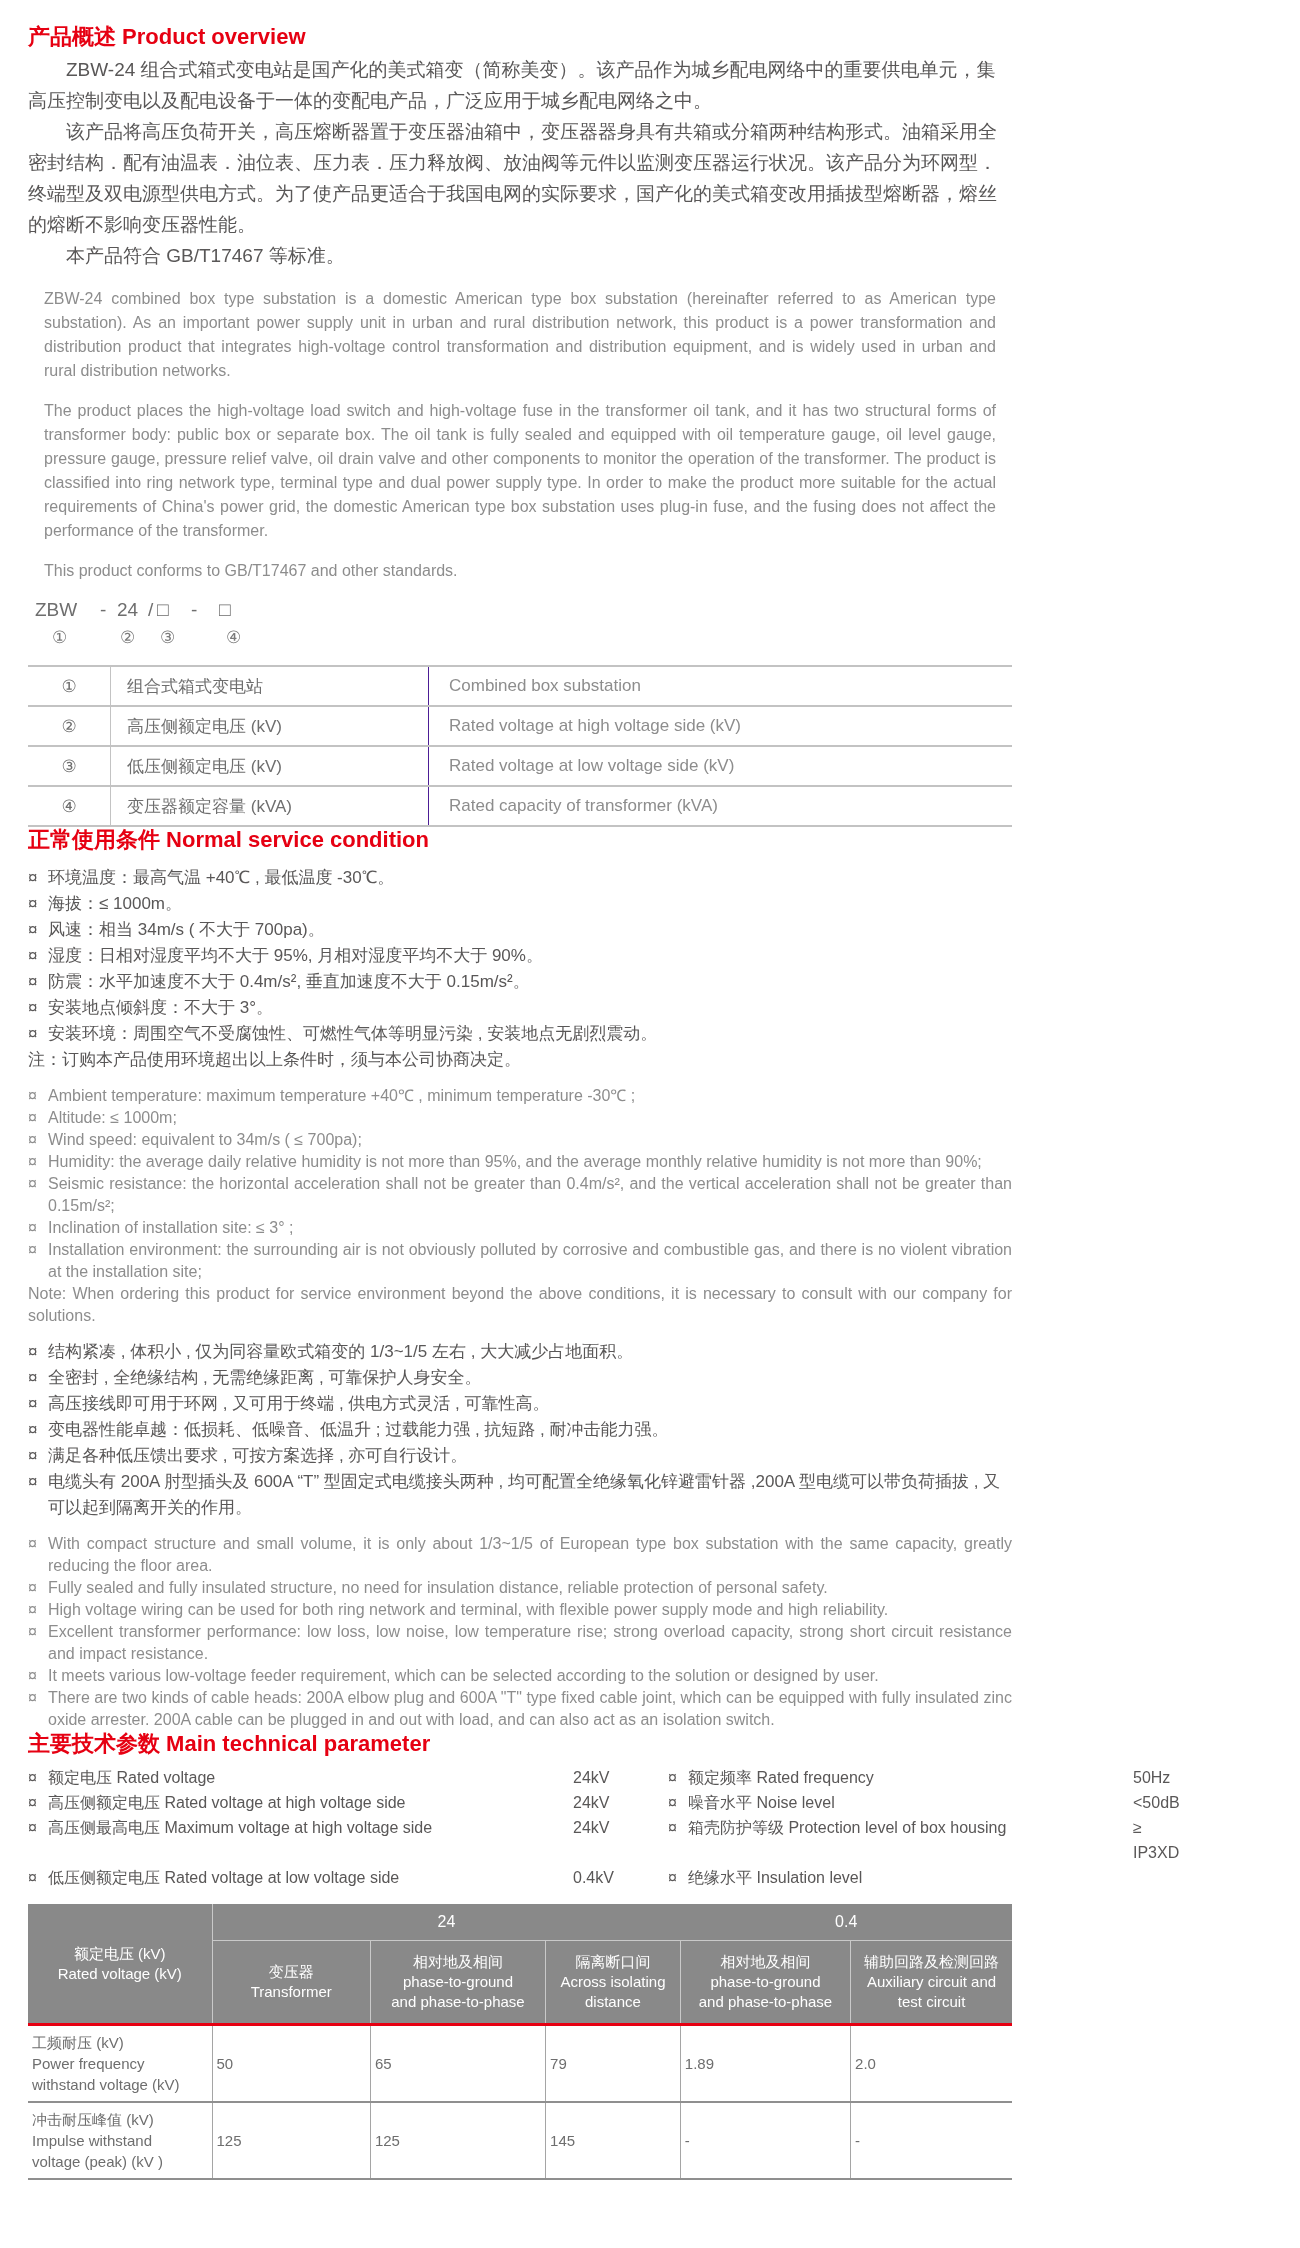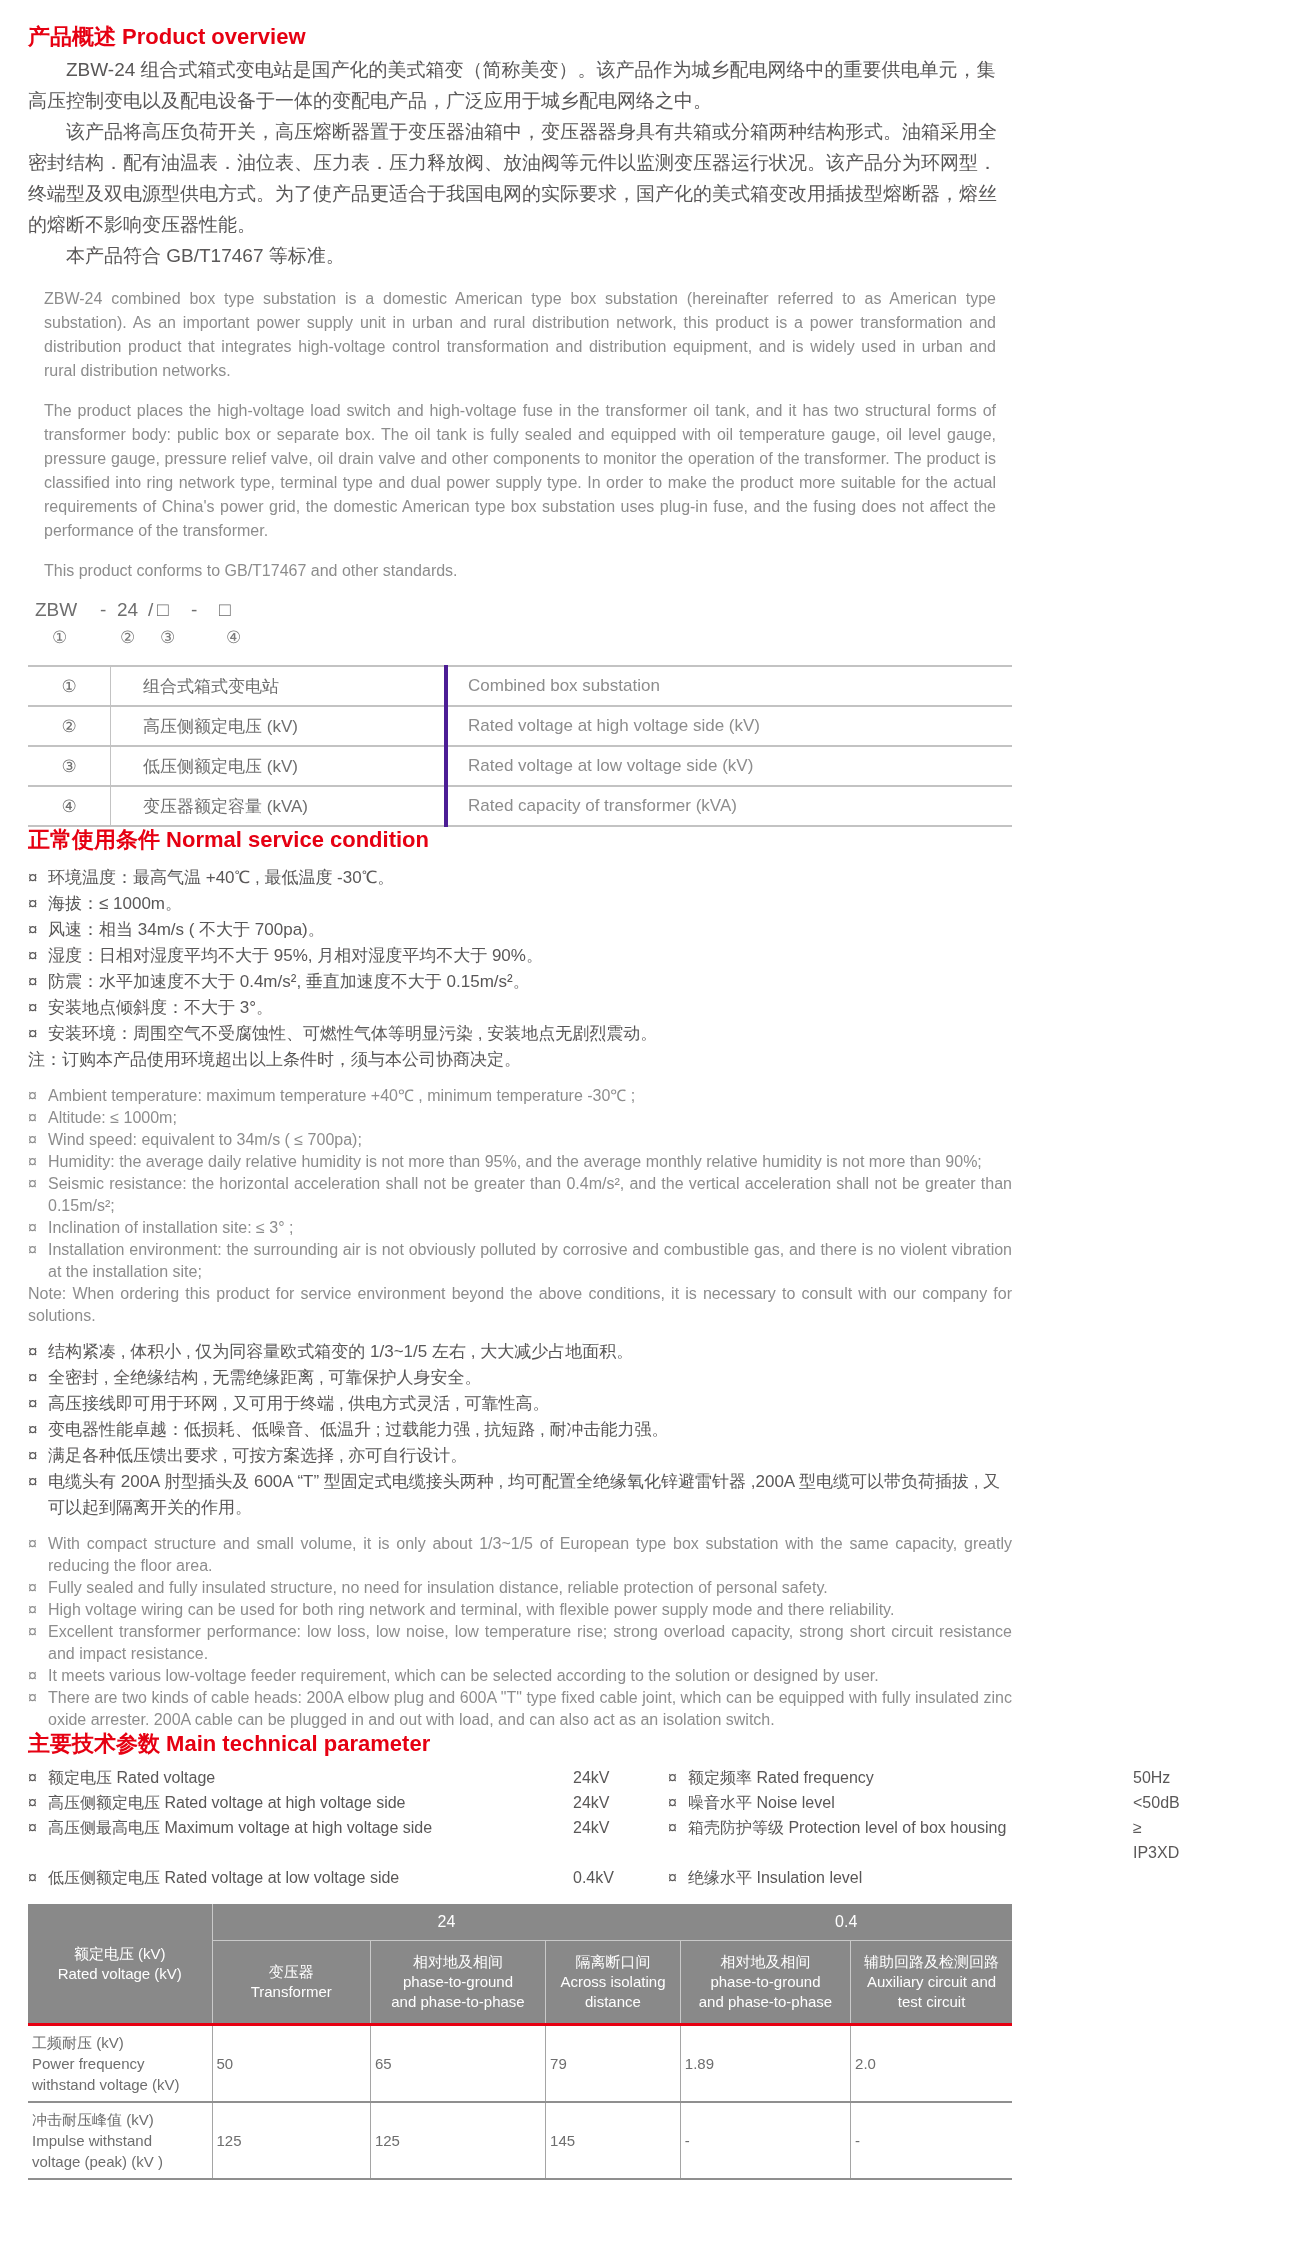--- a/index.html
+++ b/index.html
@@ -12,21 +12,21 @@
   .cn-paras p{margin:0;text-indent:2em;}
   .en-paras{margin-top:8px;font-size:16px;line-height:24px;color:#8d8d8d;text-align:justify;}
   .en-paras p{margin:16px;}
   
   .formula{position:relative;height:54px;margin-top:12px;color:#6e6e6e;}
   .formula .pt{position:absolute;top:0;font-size:19px;}
   .formula .mk{position:absolute;top:28px;font-size:17px;color:#7a7a7a;}
   table.model{width:100%;border-collapse:collapse;margin-top:12px;font-size:17px;color:#6e6e6e;}
   table.model td{border-top:2px solid #c3c3c3;border-bottom:2px solid #c3c3c3;height:38px;padding:0 6px;}
   table.model td.no{width:70px;text-align:center;border-right:1px solid #c3c3c3;}
-  table.model td.cn{width:295px;padding-left:32px;border-right:4px solid #4c1d95;}
+  table.model td.cn{width:295px;padding-left:16px;border-right:1px solid #4c1d95;}
   table.model td.en{padding-left:20px;color:#8d8d8d;}
   
   .blist{margin-top:12px;}
   .blist .bi{display:flex;}
   .bi .mark{flex:0 0 20px;}
   .bi .txt{flex:1;}
   .cn-list{font-size:17px;line-height:26px;color:#595757;}
   .en-list{font-size:16px;line-height:22px;color:#8d8d8d;text-align:justify;}
   .note-line{margin-top:0;}
   
@@ -210,21 +210,21 @@
     <div class="bi">
         <span class="mark">¤</span>
         <span class="txt">With compact structure and small volume, it is only about 1/3~1/5 of European type box substation with the same capacity, greatly reducing the floor area.</span>
       </div>
     <div class="bi">
         <span class="mark">¤</span>
         <span class="txt">Fully sealed and fully insulated structure, no need for insulation distance, reliable protection of personal safety.</span>
       </div>
     <div class="bi">
         <span class="mark">¤</span>
-        <span class="txt">High voltage wiring can be used for both ring network and terminal, with flexible power supply mode and there reliability.</span>
+        <span class="txt">High voltage wiring can be used for both ring network and terminal, with flexible power supply mode and high reliability.</span>
       </div>
     <div class="bi">
         <span class="mark">¤</span>
         <span class="txt">Excellent transformer performance: low loss, low noise, low temperature rise; strong overload capacity, strong short circuit resistance and impact resistance.</span>
       </div>
     <div class="bi">
         <span class="mark">¤</span>
         <span class="txt">It meets various low-voltage feeder requirement, which can be selected according to the solution or designed by user.</span>
       </div>
     <div class="bi">

